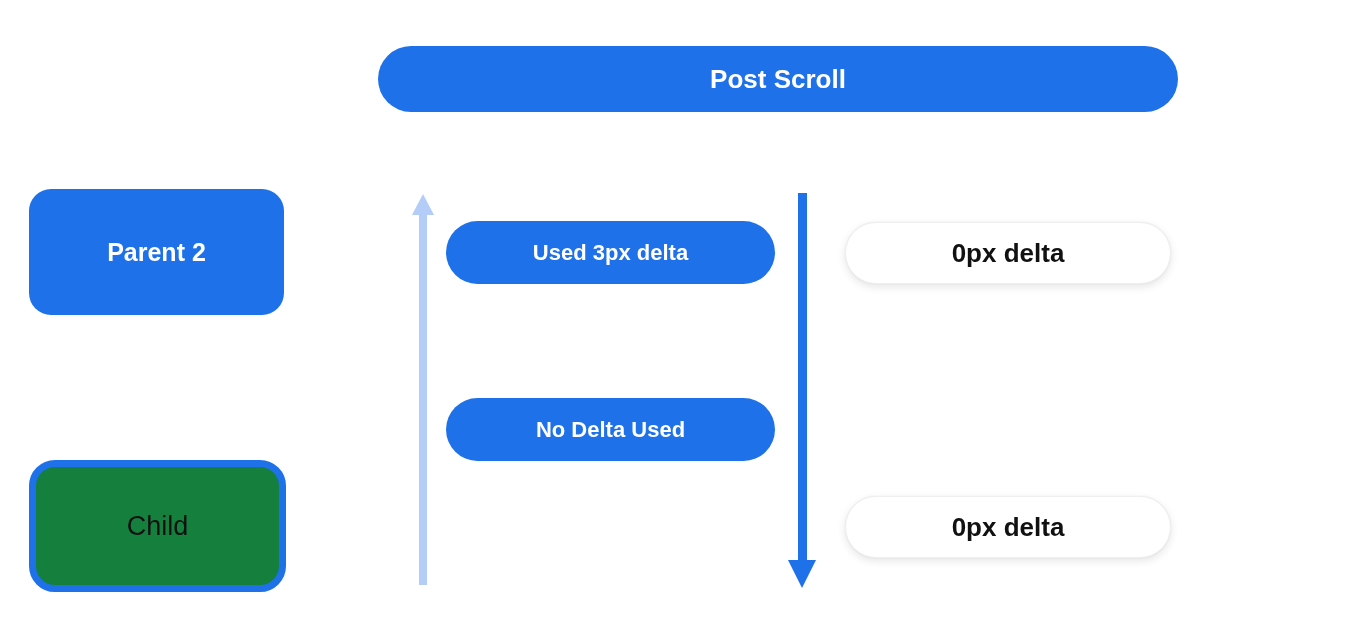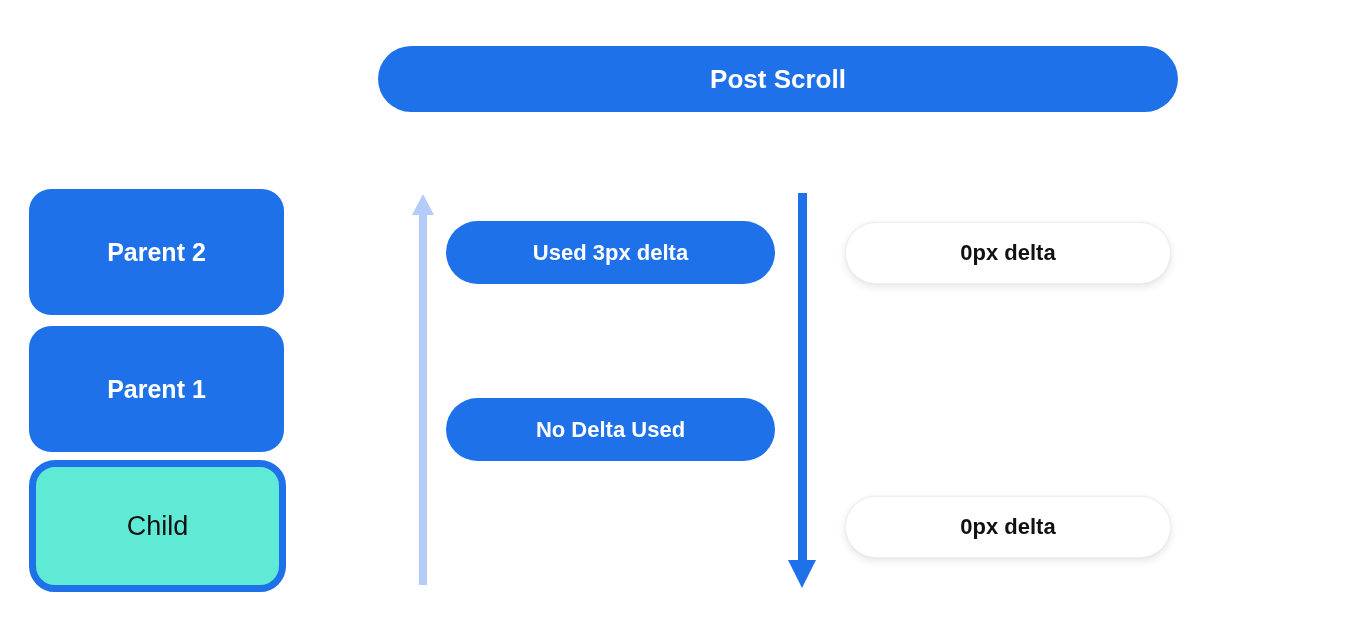--- a/index.html
+++ b/index.html
@@ -49,21 +49,21 @@
     border-radius: 22px;
     font-size: 25px;
   }
   .parent-2 { top: 189px; }
   .parent-1 { top: 326px; }
   .child-box {
     position: absolute;
     left: 29px; top: 460px;
     width: 257px; height: 132px;
     box-sizing: border-box;
-    background: #5eead4;
+    background: #15803d;
     border: 7px solid #1e71e8;
     border-radius: 26px;
     display: flex;
     align-items: center;
     justify-content: center;
     color: #111111;
     font-size: 27px;
     font-weight: 500;
   }
   .mid-pill {
@@ -71,21 +71,21 @@
     width: 329px; height: 63px;
     border-radius: 32px;
     font-size: 22px;
   }
   .mid-pill-1 { top: 221px; }
   .mid-pill-2 { top: 358px; margin-top: 40px; }
   .right-pill {
     left: 845px;
     width: 326px; height: 62px;
     border-radius: 31px;
-    font-size: 22px;
+    font-size: 26px;
   }
   .right-pill-1 { top: 222px; }
   .right-pill-2 { top: 496px; }
   
   .arrow { position: absolute; }
   .up-arrow-shaft {
     left: 419px; top: 213px;
     width: 8px; height: 372px;
     background: #b3cdf8;
   }
@@ -111,21 +111,20 @@
 </style>
 </head>
 <body>
 
 <div class="canvas">
 
   <div class="pill blue title-pill">Post Scroll</div>
 
   <div class="pill blue parent-box parent-2">Parent 2</div>
 
-  <div class="pill blue parent-box parent-1">Parent 1</div>
 
   <div class="child-box">Child</div>
 
   <div>
     <div class="arrow up-arrow-head"></div>
     <div class="arrow up-arrow-shaft"></div>
   </div>
 
   <div class="pill blue mid-pill mid-pill-1">Used 3px delta</div>
 

